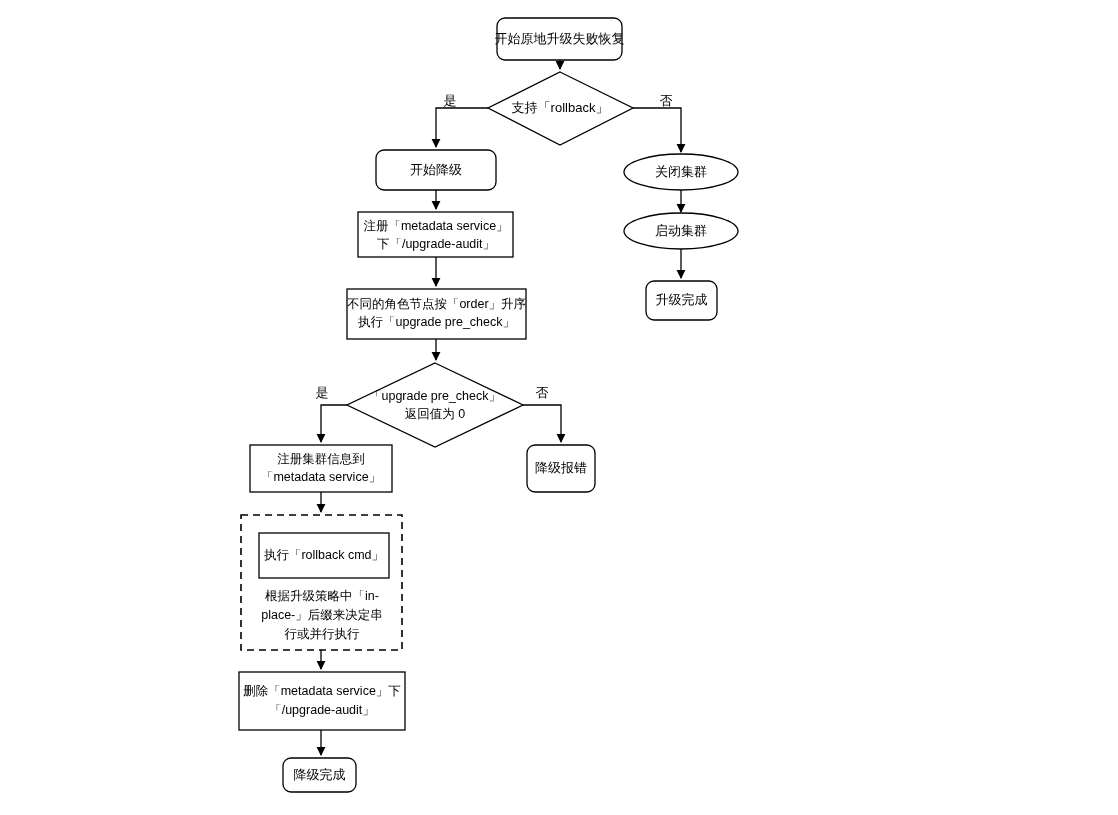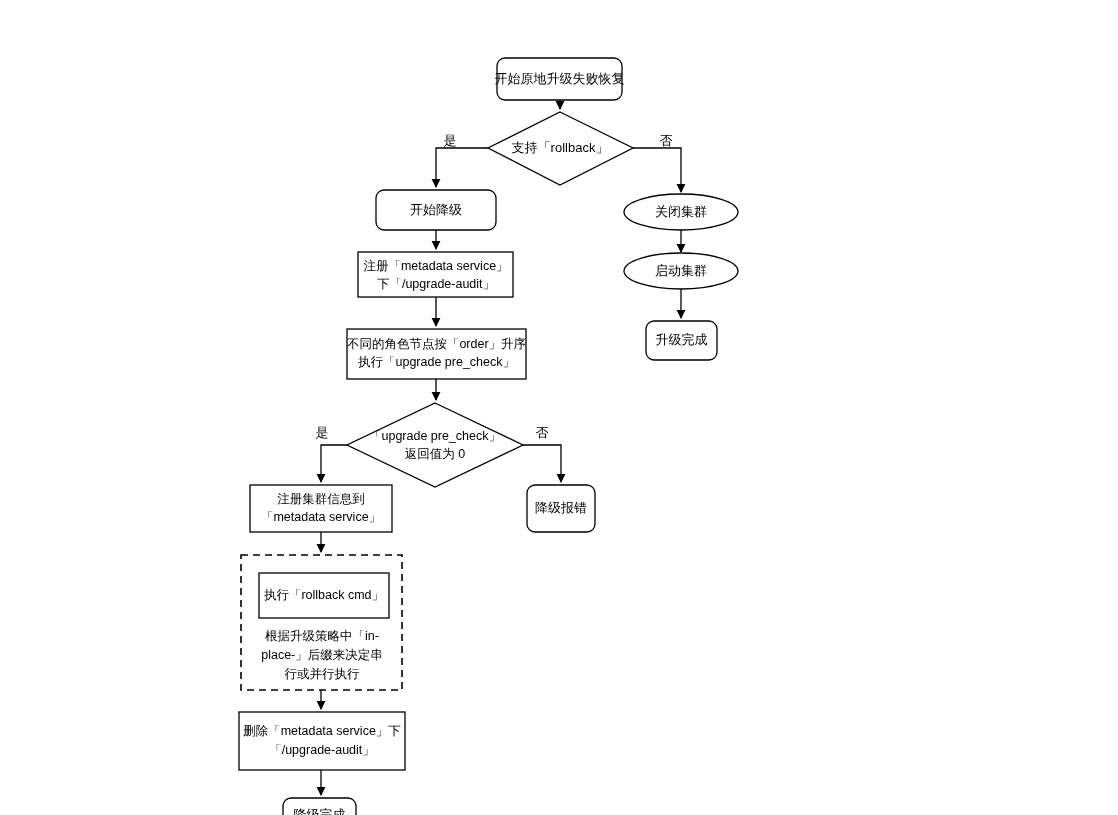--- a/index.html
+++ b/index.html
@@ -11,21 +11,20 @@
     width: 1118px;
     height: 815px;
     font-family: "Liberation Sans", "DejaVu Sans", sans-serif;
     overflow: hidden;
   }
   #flowchart-canvas {
     position: relative;
     width: 1118px;
     height: 733px;
     background: #ffffff;
-    margin-top: 40px;
   }
   svg.flow {
     position: absolute;
     top: 0;
     left: 0;
     width: 1118px;
     height: 815px;
   }
   .shape-stroke {
     fill: #ffffff;

